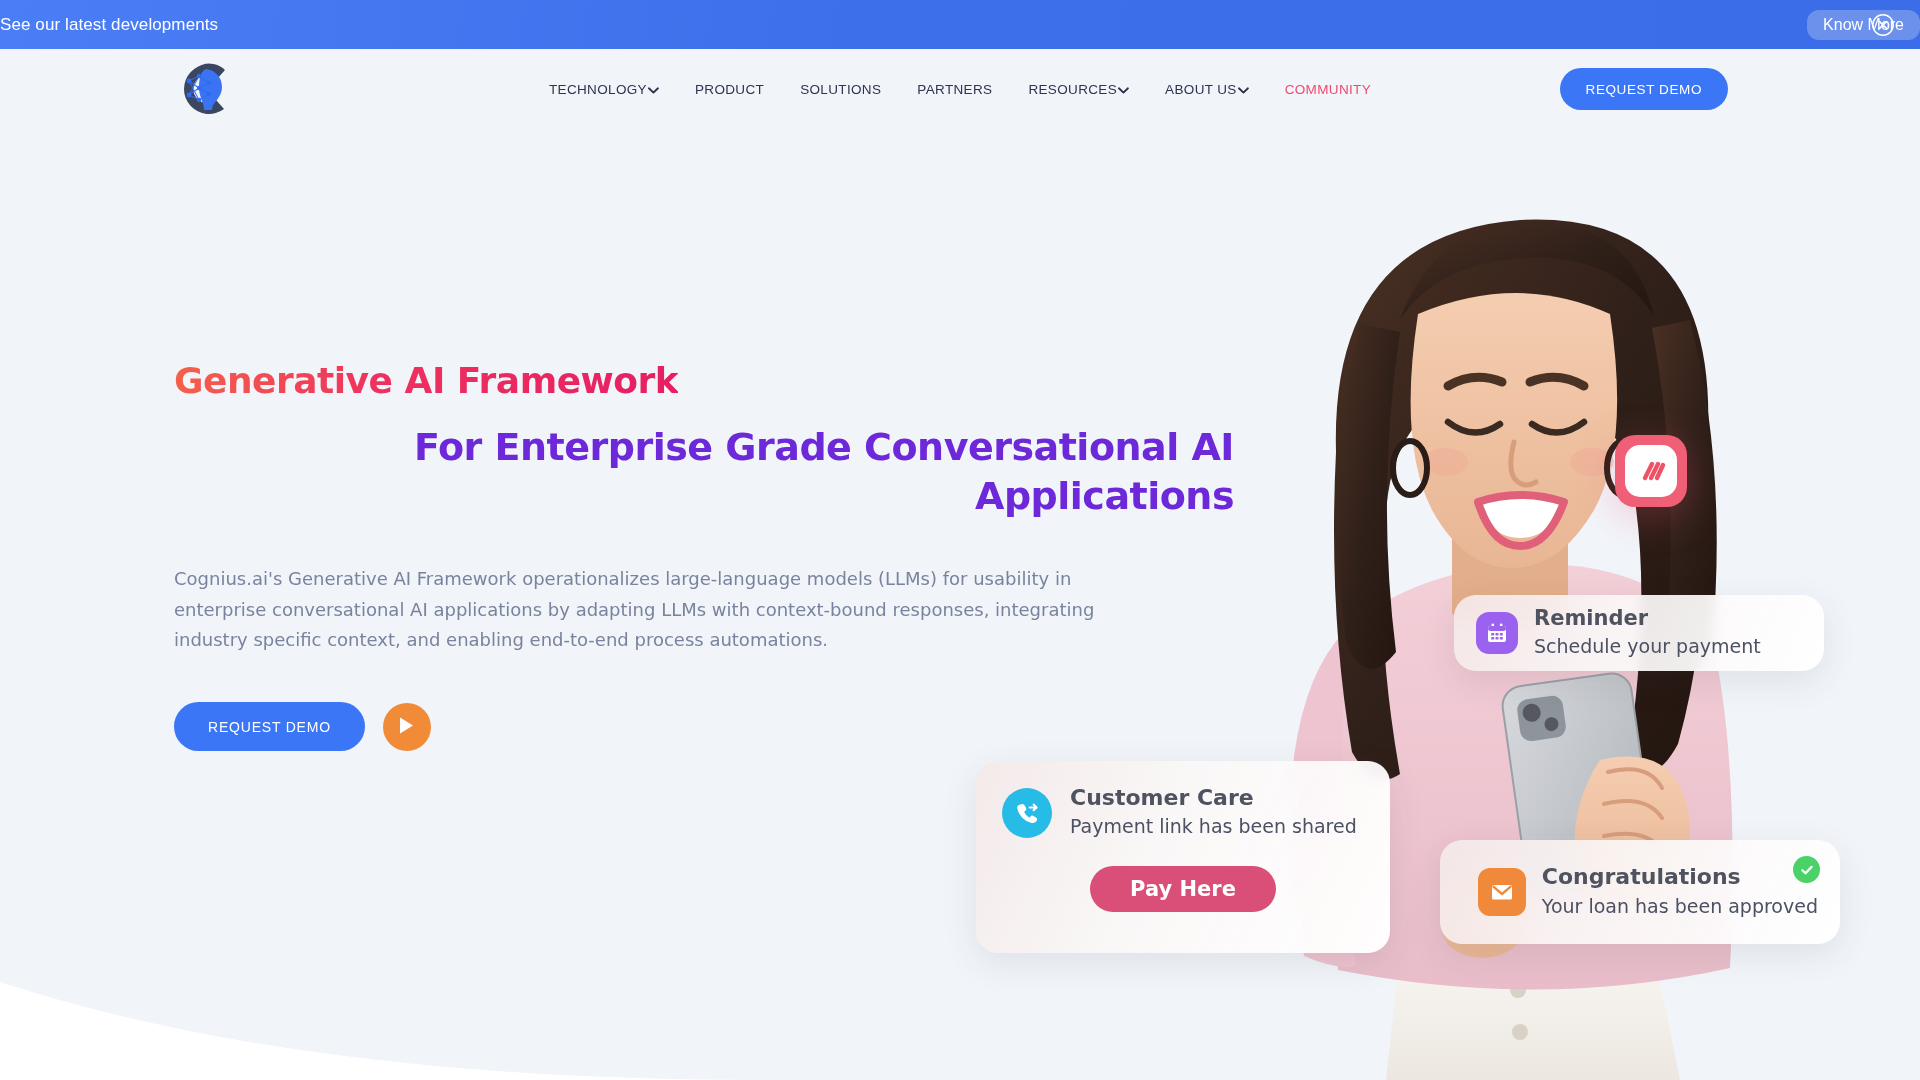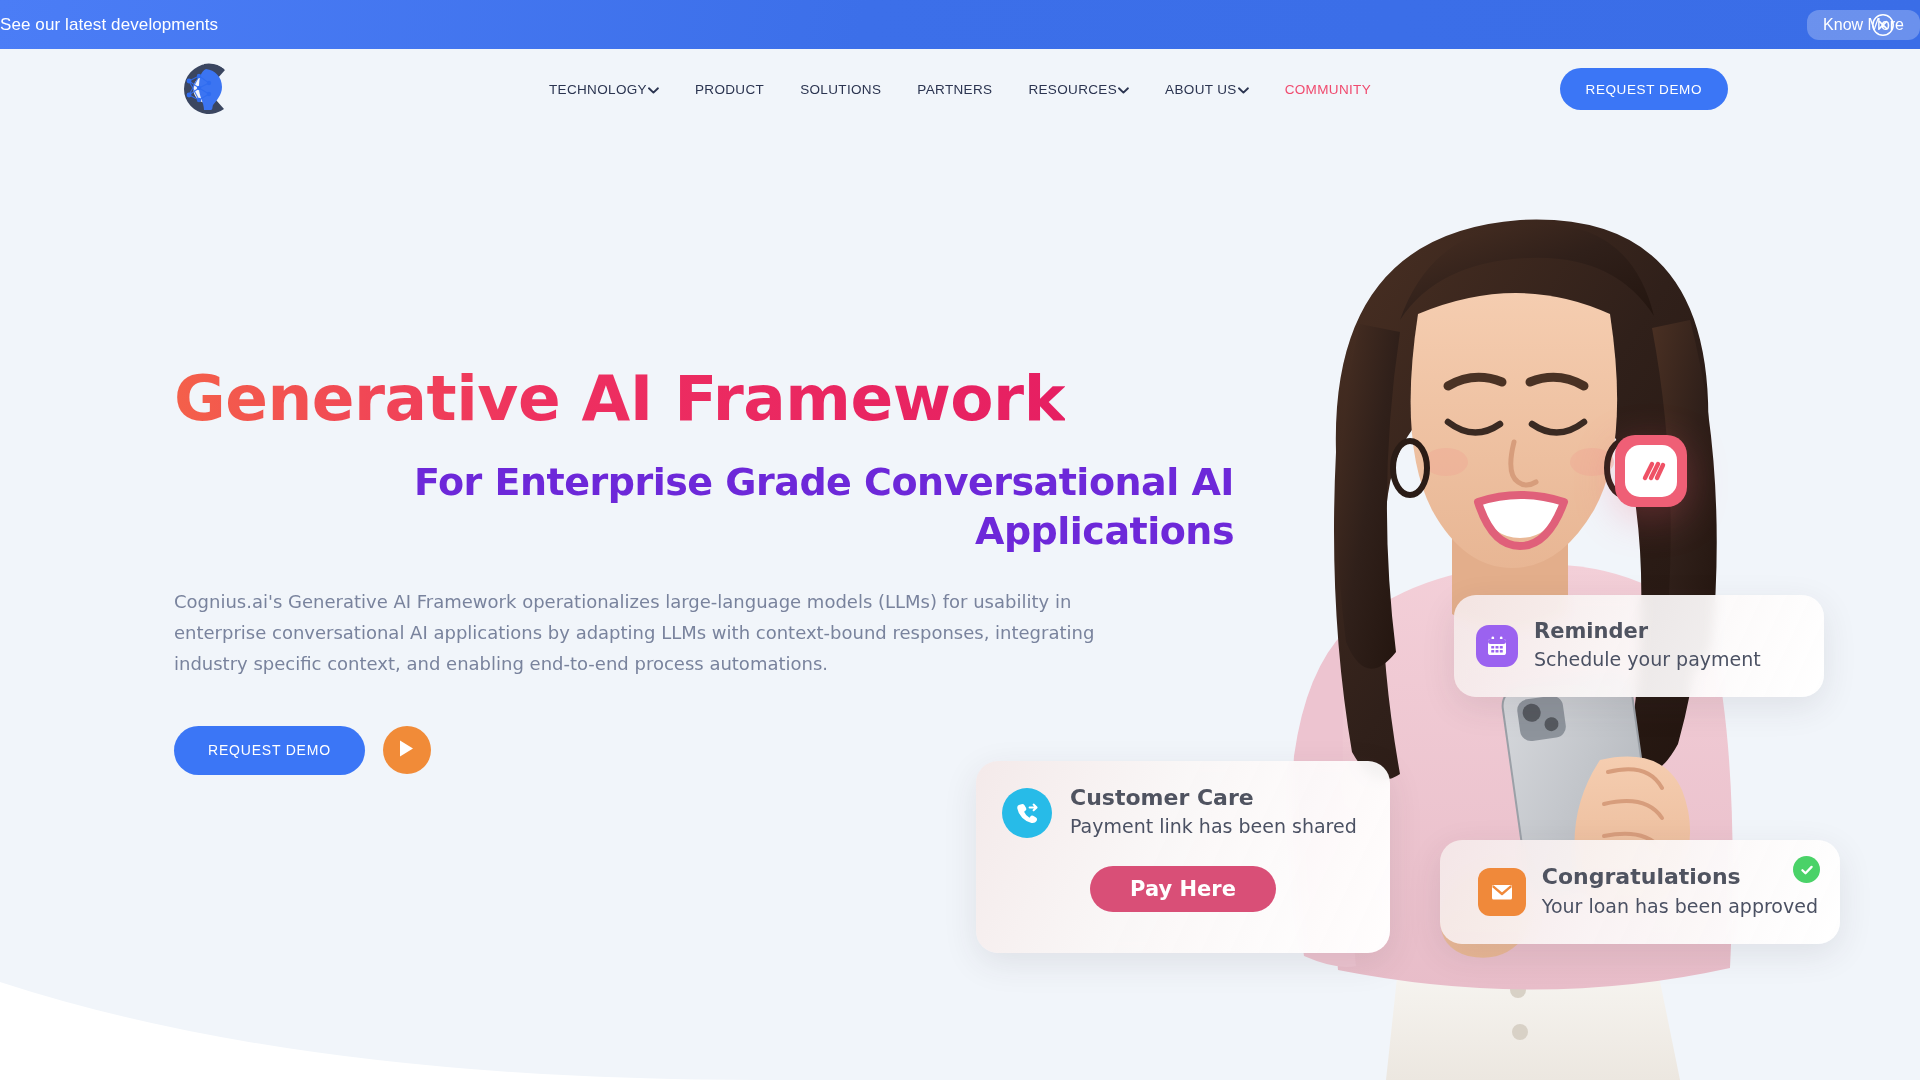--- a/index.html
+++ b/index.html
@@ -59,36 +59,36 @@
     white-space:nowrap;
   }
 
   
   .hero-left { position:absolute; left:174px; top:352px; width:1060px; z-index:12; }
   .h-line1 {
     font-size:46px; color:#2a3353; font-weight:400; line-height:1.18;
     letter-spacing:-.4px; font-family:"DejaVu Sans", sans-serif;
   }
   .h-line2 {
-    font-size:63px; font-weight:700; line-height:1.3; letter-spacing:-.5px;
+    font-size:36px; font-weight:700; line-height:1.3; letter-spacing:-.5px;
     margin-top:6px;
     background:linear-gradient(90deg,#f4604a 0%,#ee3060 42%,#e61f62 100%);
     -webkit-background-clip:text; background-clip:text; color:transparent;
     -webkit-text-fill-color:transparent;
     display:inline-block;
     font-family:"DejaVu Sans", sans-serif;
   }
   .h-line3 {
     font-size:38px; font-weight:700; color:#6d28d9; line-height:1.3;
     letter-spacing:-.5px; margin-top:18px;
     font-family:"DejaVu Sans", sans-serif;
     text-align:right;
   }
   .hero-para {
-    margin-top:30px; width:925px; font-size:18px; line-height:1.72; color:#79839d;
+    margin-top:42px; width:925px; font-size:18px; line-height:1.72; color:#79839d;
     font-family:"DejaVu Sans", sans-serif;
   }
   .cta-row { margin-top:46px; display:flex; align-items:center; gap:18px; }
   .cta-demo {
     background:#3b76f6; color:#fff; border:none; font-size:14px; letter-spacing:.8px;
     height:49px; padding:0 34px; border-radius:26px; cursor:pointer;
     font-family:"Liberation Sans", sans-serif;
   }
   .cta-play {
     width:48px; height:48px; border-radius:50%; background:#f18b38;
@@ -98,21 +98,21 @@
   
   .hero-img { position:absolute; right:0; bottom:0; width:820px; height:1010px; z-index:5; overflow:hidden; }
 
   
   .fcard {
     position:absolute; z-index:20; border-radius:22px;
     background:linear-gradient(115deg,rgba(244,232,232,.93) 0%,rgba(250,246,246,.93) 42%,rgba(255,255,255,.97) 100%);
     backdrop-filter:blur(6px);
     box-shadow:0 10px 34px rgba(60,50,60,.10);
   }
-  .card-reminder { left:1454px; top:595px; width:370px; height:102px; display:flex; align-items:center; padding:0 22px; gap:16px; }
+  .card-reminder { left:1454px; top:595px; width:370px; height:76px; display:flex; align-items:center; padding:0 22px; gap:16px; }
   .card-care    { left:976px;  top:761px; width:414px; height:192px; padding:24px 26px; }
   .card-congrats{ left:1440px; top:840px; width:400px; height:104px; display:flex; align-items:center; padding:0 22px; gap:16px;justify-content:flex-end; }
 
   .ico { flex:none; border-radius:13px; display:flex; align-items:center; justify-content:center; }
   .ico-cal  { width:42px; height:42px; background:#9b62f0; }
   .ico-mail { width:48px; height:48px; background:#f0893a; border-radius:12px; }
   .ico-phone{ width:50px; height:50px; border-radius:50%; background:#27bbe8; }
 
   .ctitle { font-size:21px; font-weight:700; color:#4f5360; line-height:1.2; font-family:"DejaVu Sans", sans-serif; }
   .csub   { font-size:19px; color:#4b5163; line-height:1.35; margin-top:3px; font-family:"DejaVu Sans", sans-serif; }

